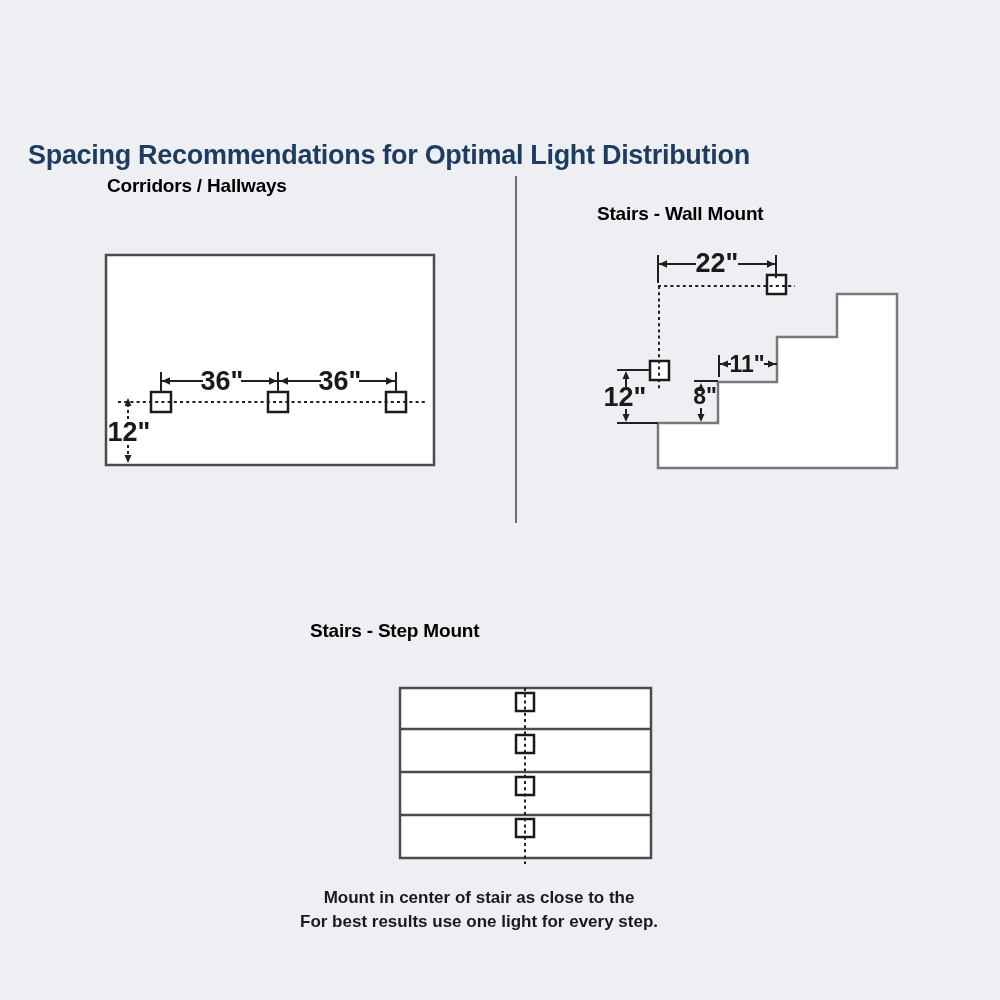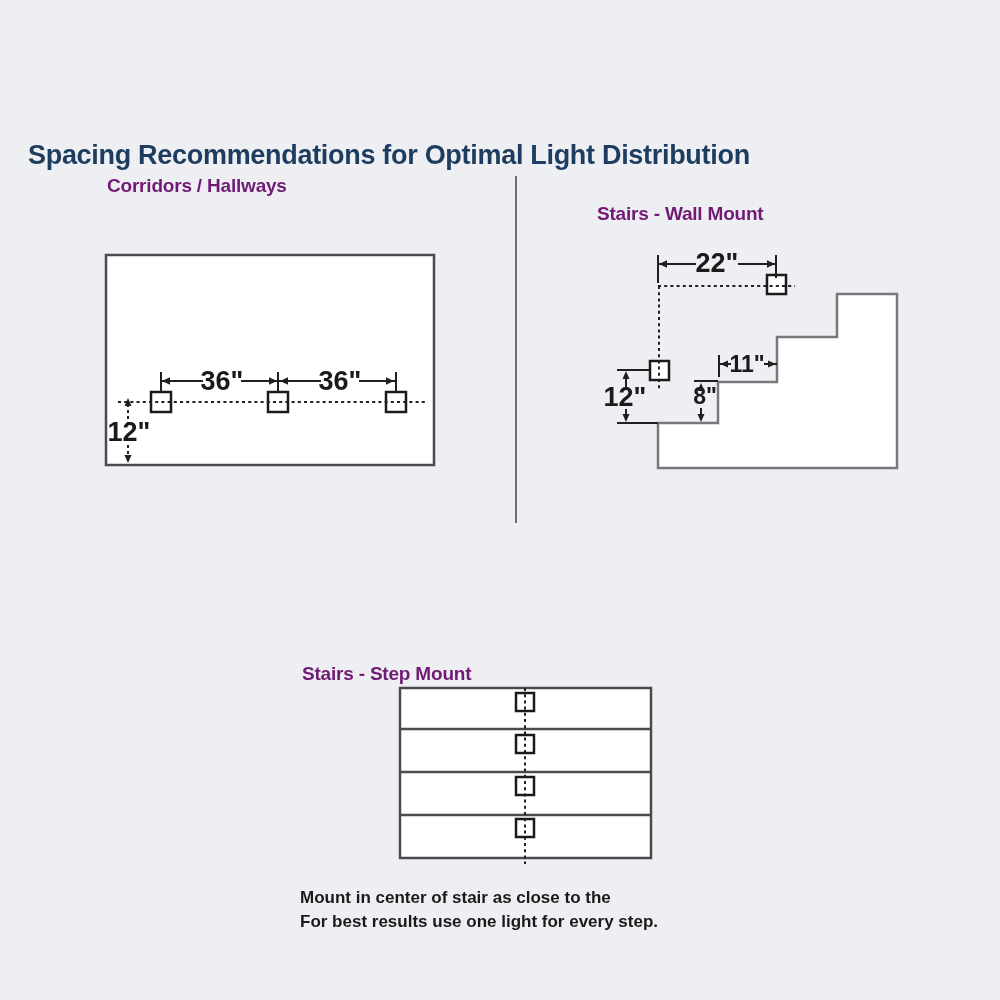--- a/index.html
+++ b/index.html
@@ -10,32 +10,32 @@
   }
   .abs{position:absolute;white-space:nowrap;}
   .page-title{
     left:28px;top:103px;
     font-size:27px;font-weight:bold;letter-spacing:-0.3px;
     color:#1d3c5f;
     margin-top:37px;
   }
   .section-heading{
     font-size:19px;font-weight:bold;letter-spacing:-0.2px;
-    color:#701a75;
+    color:#000000;
   }
   .heading-corridors{left:107px;top:175px;}
   .heading-wall{left:597px;top:183px;margin-top:20px;}
-  .heading-step{left:302px;top:620px;margin-top:43px;}
+  .heading-step{left:310px;top:620px;}
   .divider{
     left:515px;top:176px;width:2px;height:347px;
     background:#6e6f71;
   }
   .note{
     left:300px;top:886px;
-    font-size:17px;font-weight:600;color:#1a1a1a;line-height:24px;
+    font-size:17px;font-weight:600;color:#1a1a1a;line-height:24px;text-align:center;
   }
   .note div{white-space:nowrap;}
   svg.canvas{position:absolute;left:0;top:0;}
   .dim-text{
     font-family:"Liberation Sans", sans-serif;
     font-weight:bold;fill:#1a1a1a;text-anchor:middle;
   }
   .sz-a{font-size:27px;}
   .sz-b{font-size:23px;}
 </style>

